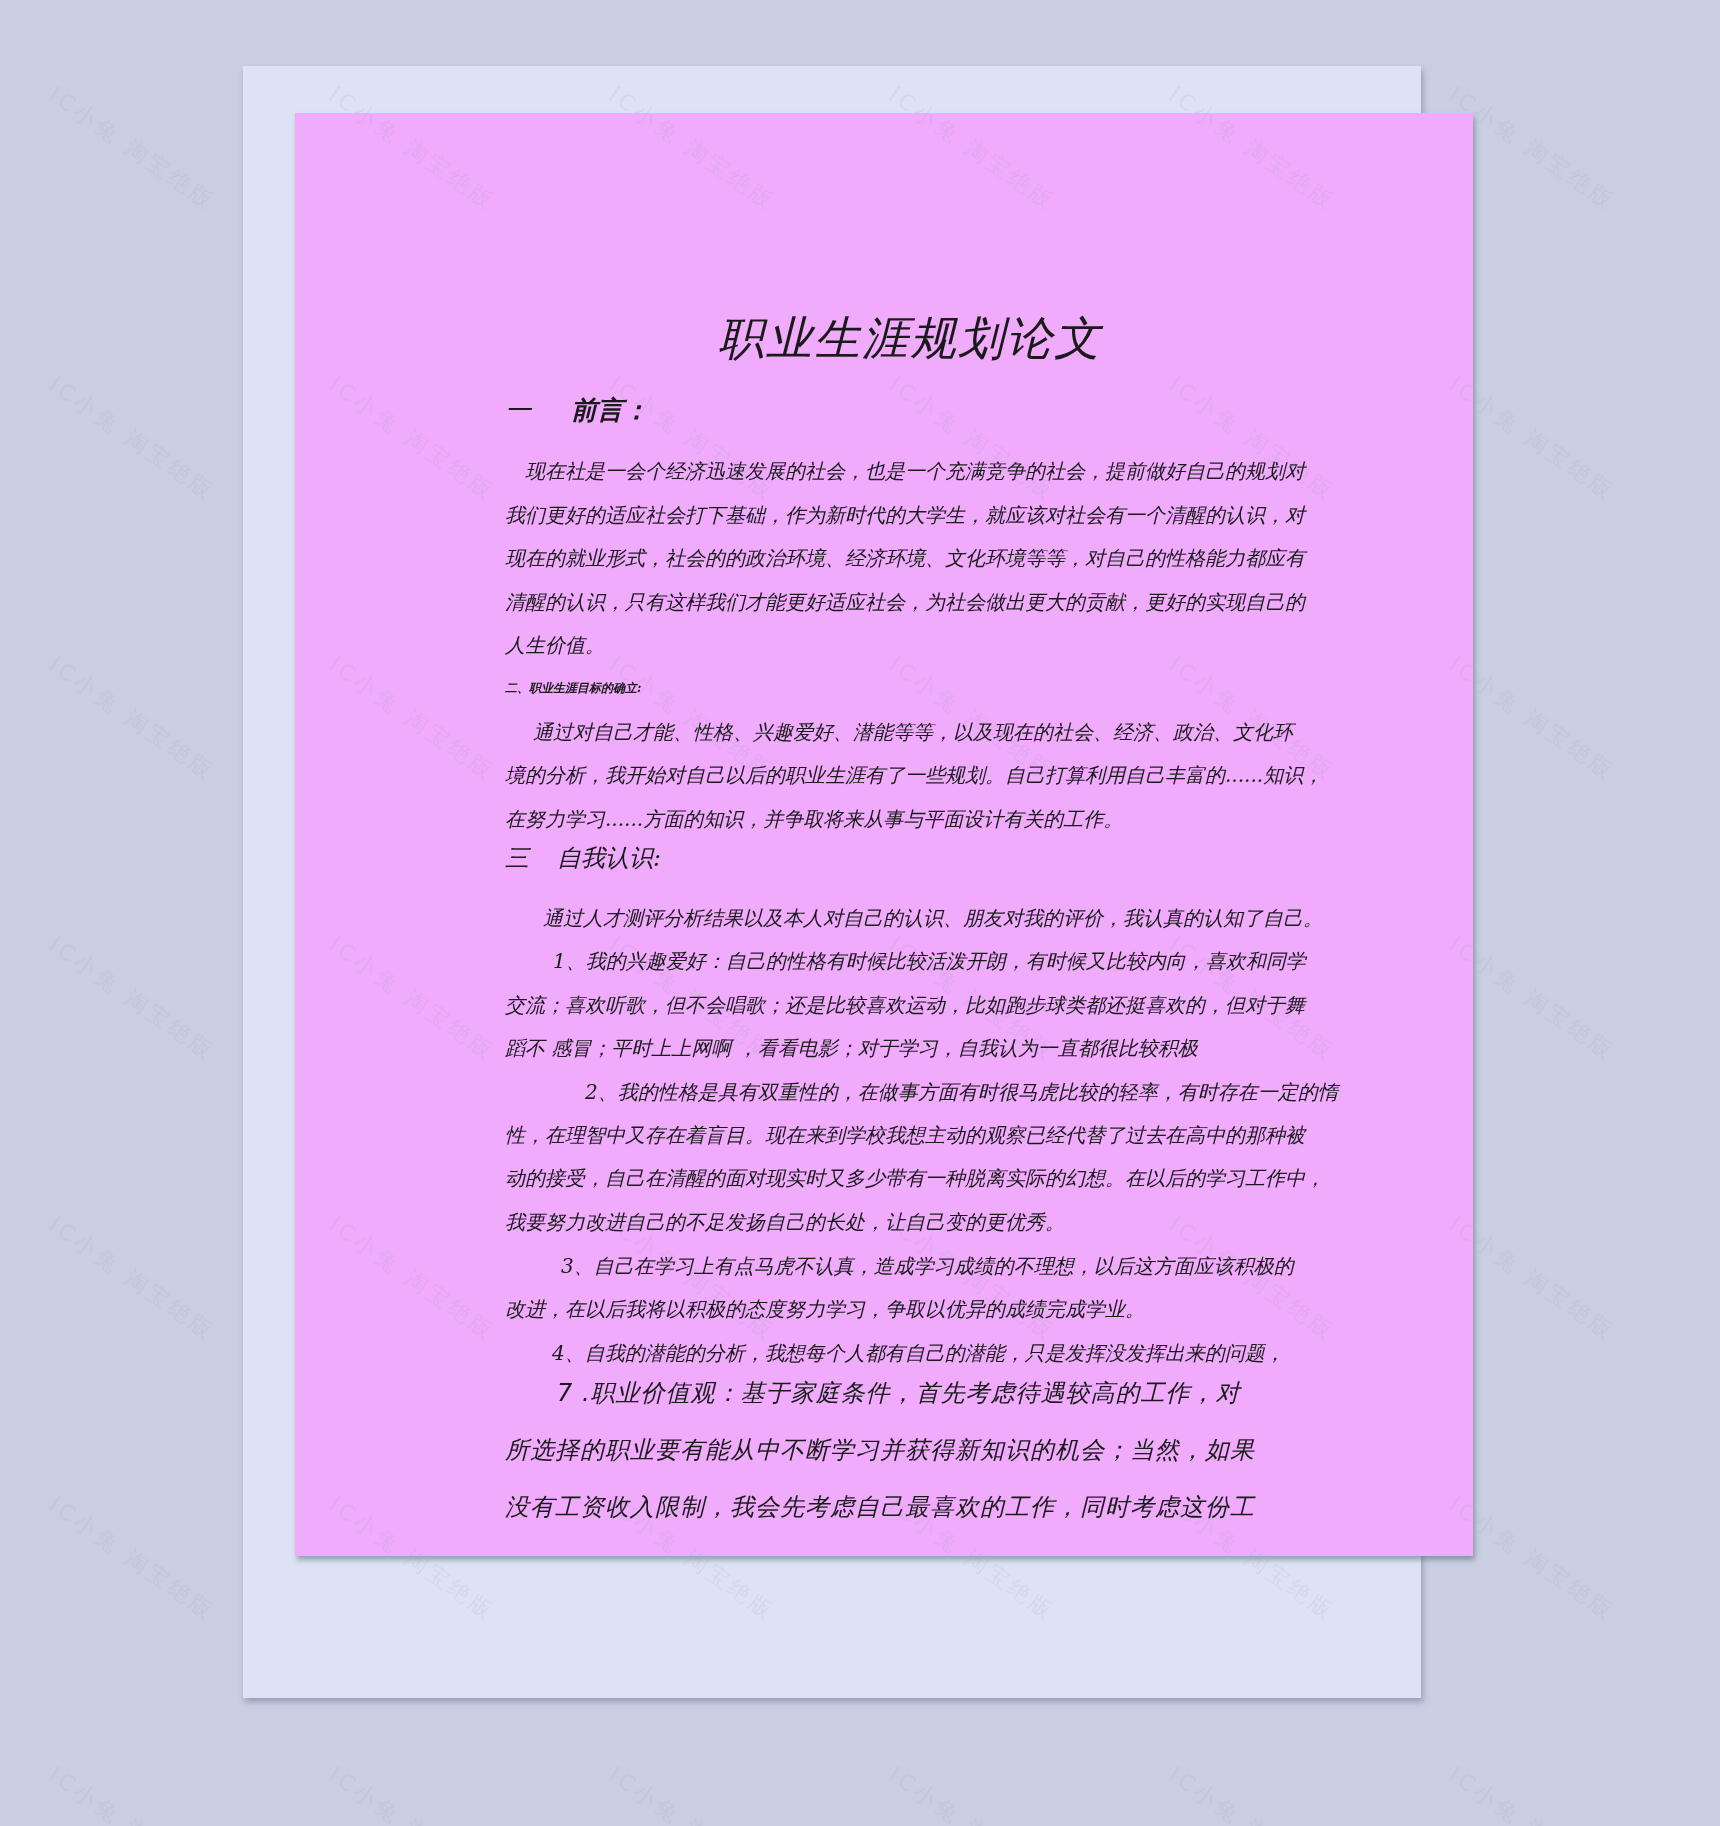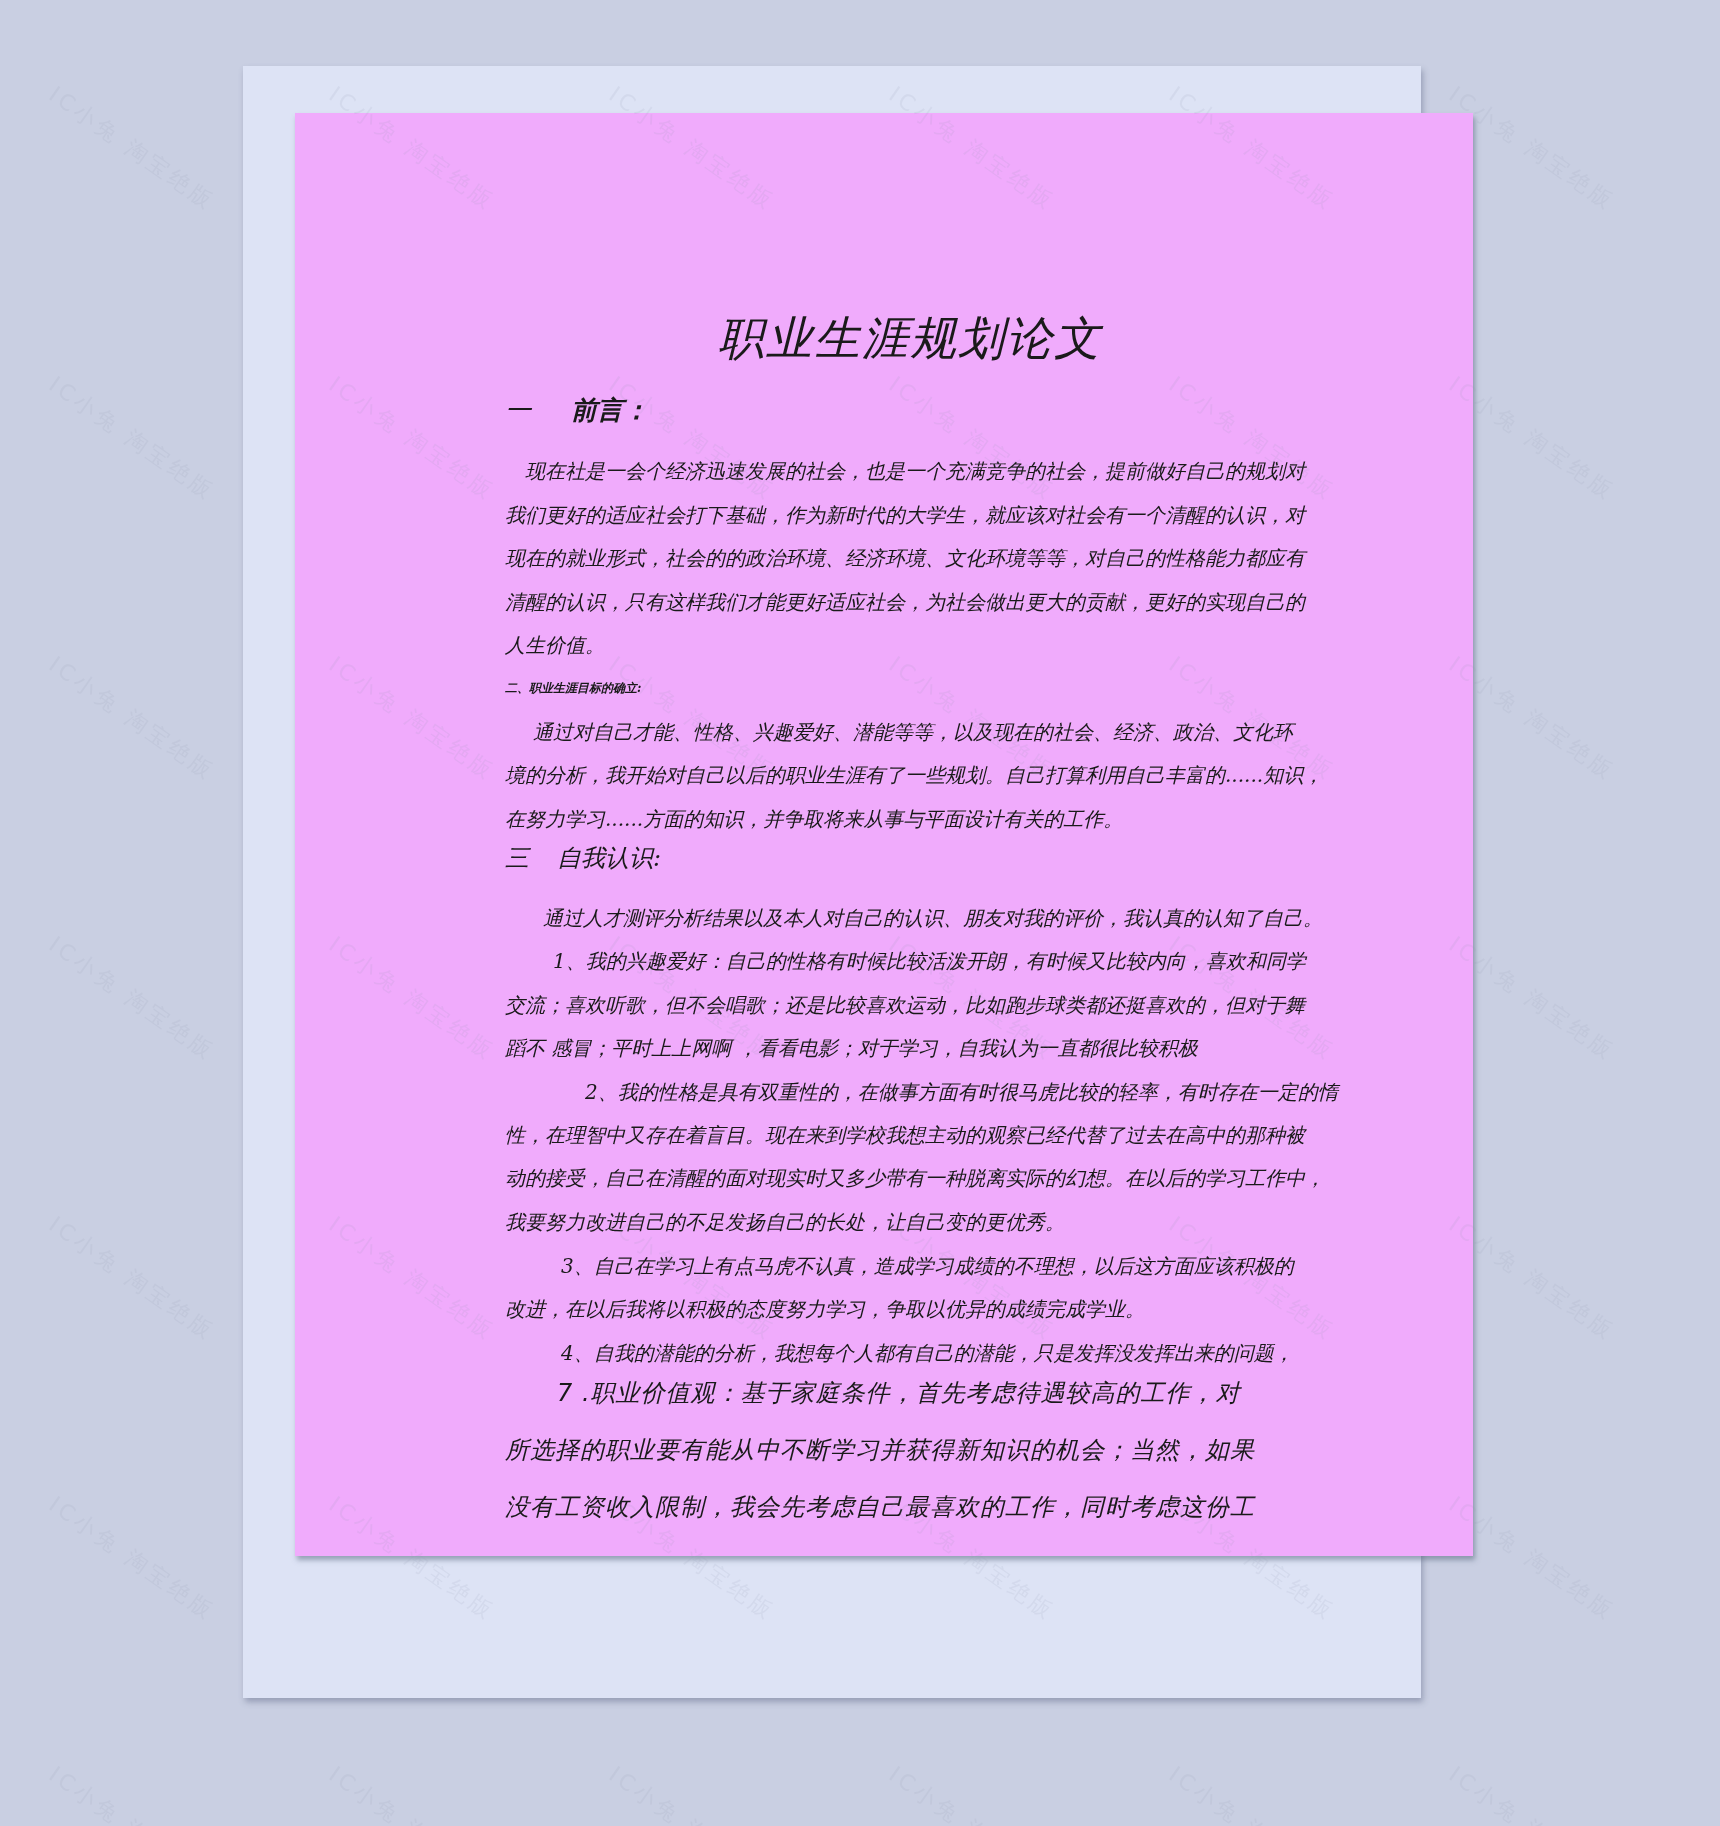--- a/index.html
+++ b/index.html
@@ -126,21 +126,21 @@
     <div class="line" style="top:793px; left:38px;">通过人才测评分析结果以及本人对自己的认识、朋友对我的评价，我认真的认知了自己。</div>
     <div class="line" style="top:836px; left:48px;">1、我的兴趣爱好：自己的性格有时候比较活泼开朗，有时候又比较内向，喜欢和同学</div>
     <div class="line" style="top:880px;">交流；喜欢听歌，但不会唱歌；还是比较喜欢运动，比如跑步球类都还挺喜欢的，但对于舞</div>
     <div class="line" style="top:923px;">蹈不 感冒；平时上上网啊 ，看看电影；对于学习，自我认为一直都很比较积极</div>
     <div class="line" style="top:967px; left:48px;margin-left:32px;">2、我的性格是具有双重性的，在做事方面有时很马虎比较的轻率，有时存在一定的惰</div>
     <div class="line" style="top:1010px;">性，在理智中又存在着盲目。现在来到学校我想主动的观察已经代替了过去在高中的那种被</div>
     <div class="line" style="top:1053px;">动的接受，自己在清醒的面对现实时又多少带有一种脱离实际的幻想。在以后的学习工作中，</div>
     <div class="line" style="top:1097px;">我要努力改进自己的不足发扬自己的长处，让自己变的更优秀。</div>
     <div class="line" style="top:1141px; left:56px;">3、自己在学习上有点马虎不认真，造成学习成绩的不理想，以后这方面应该积极的</div>
     <div class="line" style="top:1184px;">改进，在以后我将以积极的态度努力学习，争取以优异的成绩完成学业。</div>
-    <div class="line" style="top:1228px; left:56px;text-align:right;">4、自我的潜能的分析，我想每个人都有自己的潜能，只是发挥没发挥出来的问题，</div>
+    <div class="line" style="top:1228px; left:47px;text-align:right;">4、自我的潜能的分析，我想每个人都有自己的潜能，只是发挥没发挥出来的问题，</div>
 
     <div class="line big" style="top:1265px; left:52px;">7 .职业价值观：基于家庭条件，首先考虑待遇较高的工作，对</div>
     <div class="line big" style="top:1322px;">所选择的职业要有能从中不断学习并获得新知识的机会；当然，如果</div>
     <div class="line big" style="top:1379px;">没有工资收入限制，我会先考虑自己最喜欢的工作，同时考虑这份工</div>
   </div>
 </div>
 
 <div class="watermark-layer">
   <span class="wm" style="left:60px; top:80px;">IC小兔 淘宝绝版</span>
   <span class="wm" style="left:340px; top:80px;">IC小兔 淘宝绝版</span>

